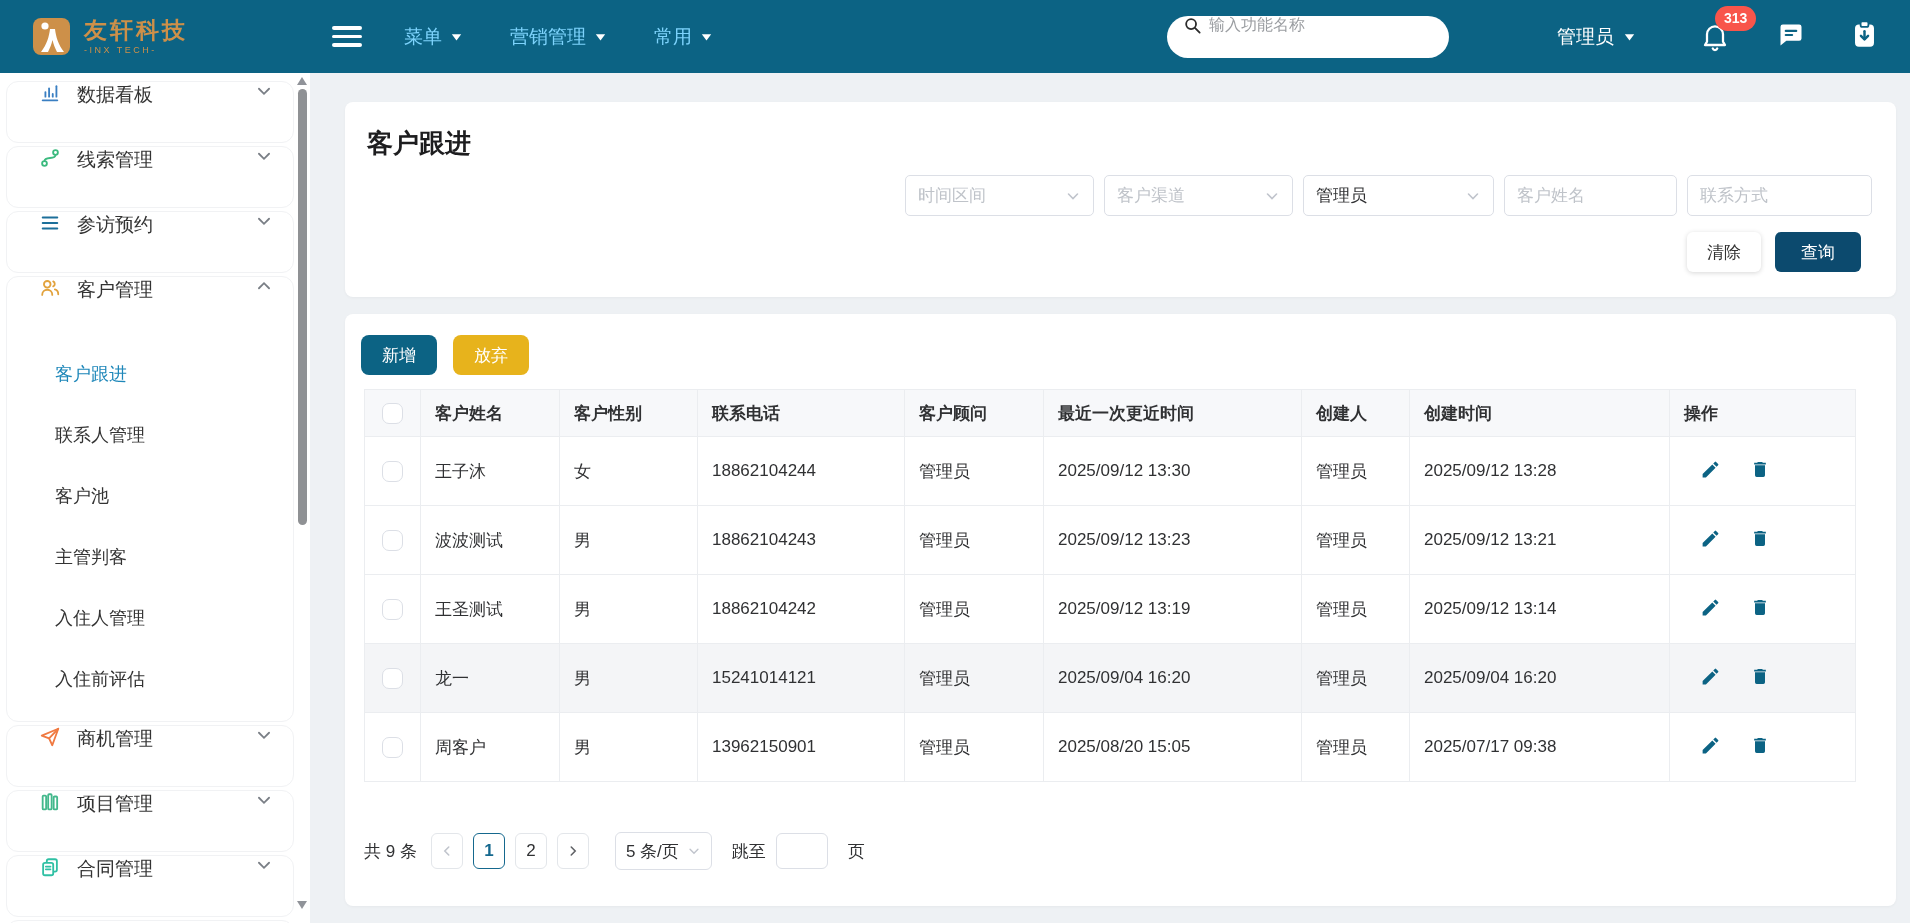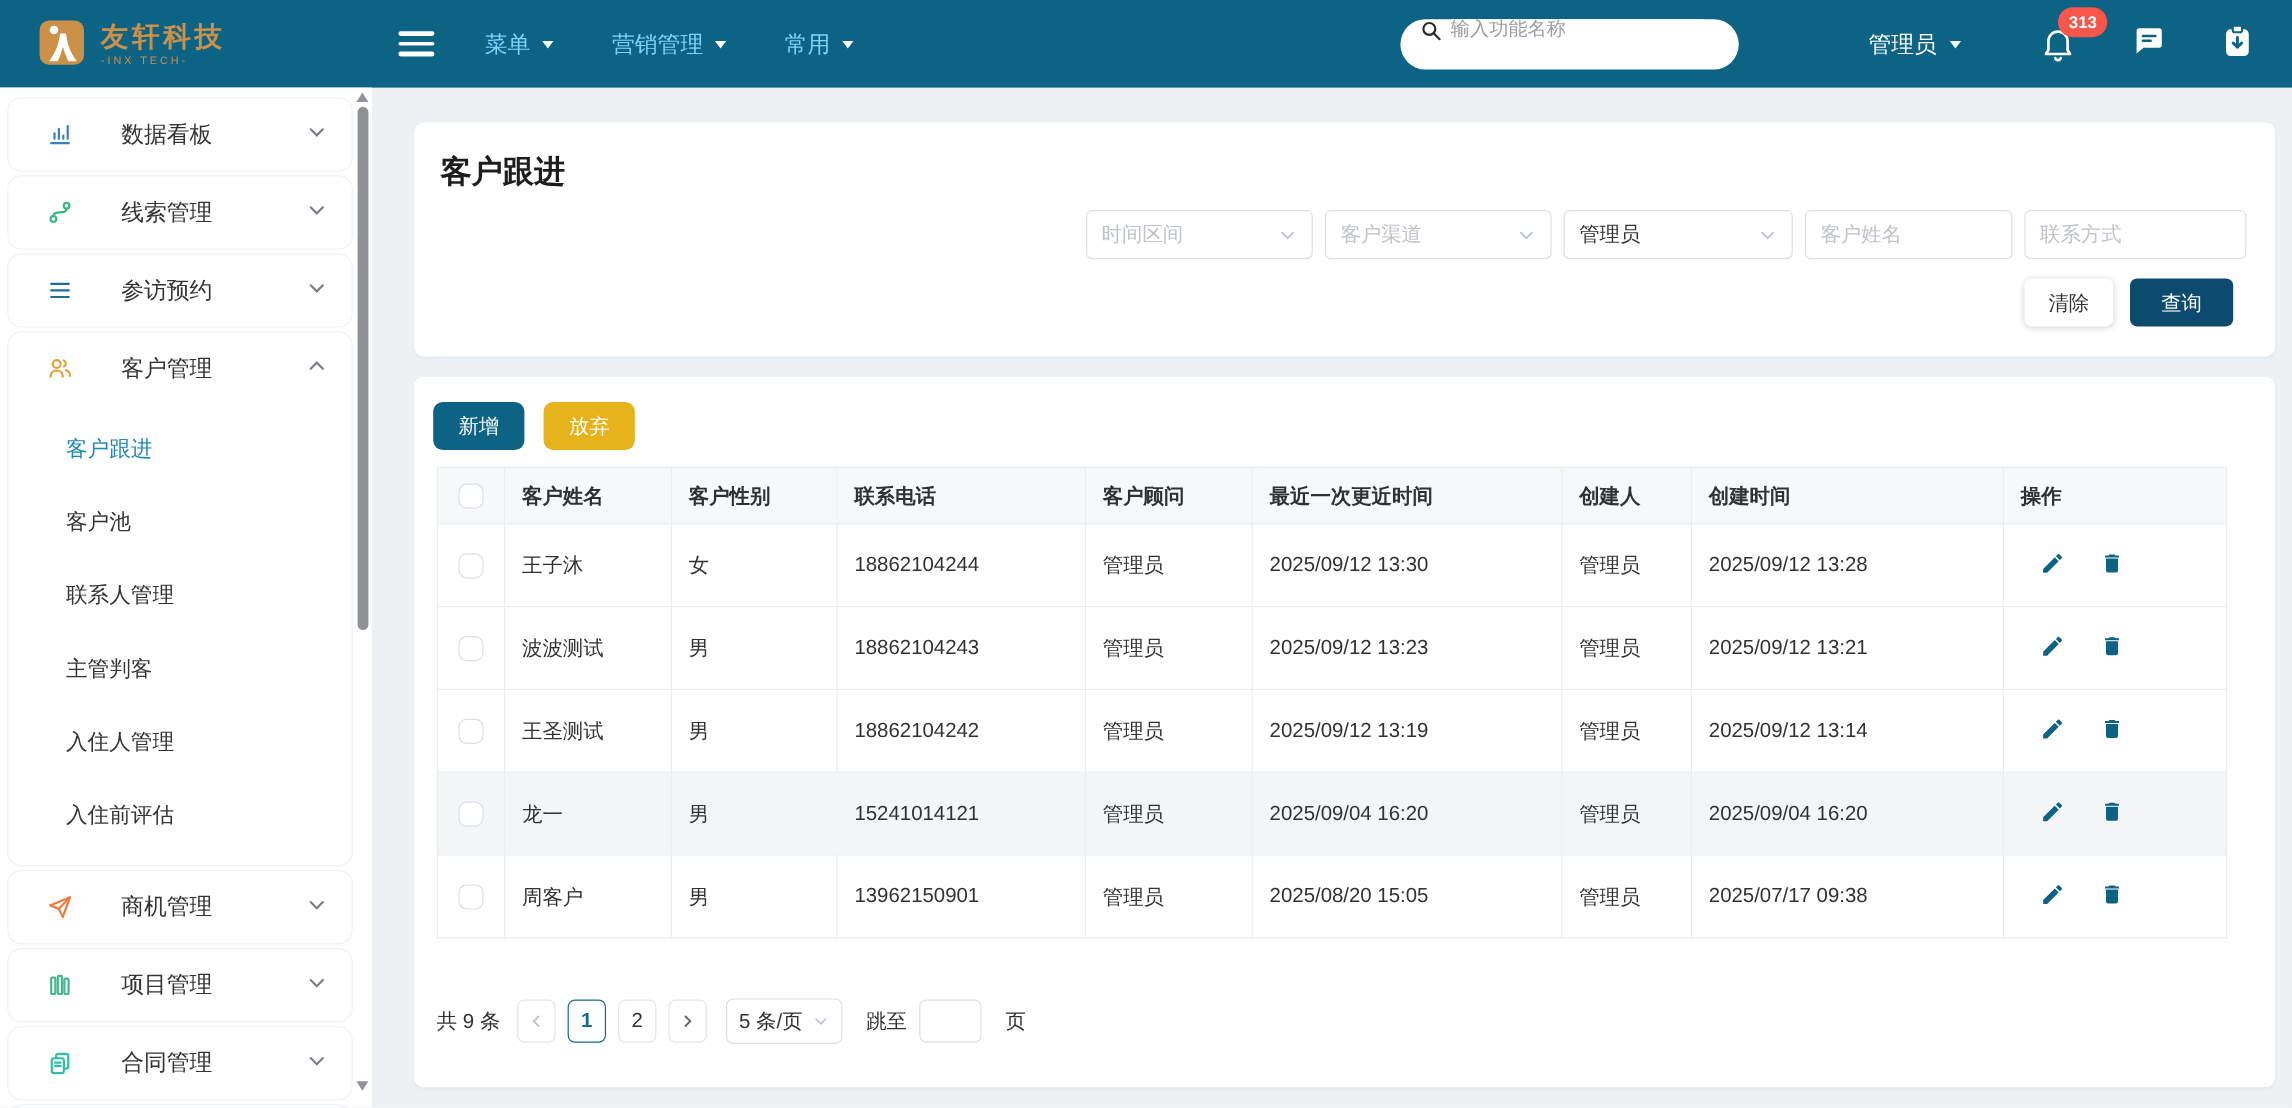--- a/index.html
+++ b/index.html
@@ -32,22 +32,22 @@
     border-radius:13px; }
   .hdr-icon { margin-left:46px; cursor:pointer; }
   .hdr-icon:last-child { margin-right:32px; }
 
   
   #sidebar { position:absolute; top:73px; left:0; width:310px; height:850px;
     background:#fff; }
   #sidebar-groups { padding:8px 16px 0 6px; }
   .side-group { border:1px solid #f1f2f4; border-radius:12px; margin-bottom:3px;
     background:#fff; overflow:hidden; }
-  .group-head { height:60px; display:flex; align-items:center; padding:0 20px 0 32px;
-    cursor:pointer;gap:24px; }
+  .group-head { height:60px; display:flex; align-items:flex-start; padding:0 20px 0 32px;
+    cursor:pointer; }
   .group-head .g-icon { width:22px; height:22px; margin-right:16px; flex:none; }
   .group-head .g-label { font-size:19px; color:#333; flex:1; }
   .group-children { padding:6px 0 12px; }
   .group-child { height:61px; display:flex; align-items:center; padding-left:48px;
     font-size:18px; color:#333; cursor:pointer; }
   .group-child.active { color:#1e87b9; }
   .side-partial { border:1px solid #f1f2f4; border-radius:12px 12px 0 0; height:17px;
     margin:0 16px 0 6px; position:relative; overflow:hidden; }
   .sb-track { position:absolute; right:3px; top:0; width:10px; height:850px; }
   .sb-thumb { position:absolute; right:3px; top:16px; width:9px; height:436px;
@@ -102,21 +102,21 @@
 
   .pagination { display:flex; align-items:center; gap:10px; margin:50px 0 0 19px; }
   .pg-total { font-size:17px; color:#303133; margin-right:4px; }
   .pg-btn { min-width:32px; height:36px; border:1px solid #e3e6ea; border-radius:6px;
     background:#fff; display:flex; align-items:center; justify-content:center;
     font-size:17px; color:#303133; cursor:pointer; padding:0 6px; }
   .pg-btn.active { border:1.5px solid #15688e; color:#15688e; font-weight:600; }
   .pg-btn.disabled { color:#c0c4cc; cursor:default; }
   .pg-size { height:38px; border:1px solid #dcdfe6; border-radius:6px; display:flex;
     align-items:center; gap:8px; padding:0 10px; font-size:17px; color:#303133;
-    cursor:pointer; margin-left:6px; }
+    cursor:pointer; margin-left:16px; }
   .pg-jump-label { font-size:17px; margin-left:10px; }
   .pg-input { width:52px; height:36px; border:1px solid #dcdfe6; border-radius:6px;
     outline:none; font-size:17px; text-align:center; font-family:inherit; }
 </style>
 </head>
 <body>
 
 <div id="app">
 
   <div id="header">
@@ -259,22 +259,22 @@
                 <path d="M15.5 4.8a3 3 0 0 1 0 5.4"></path>
                 <path d="M17.3 13.6c2.3.6 3.7 2.5 3.7 5.2"></path>
               </svg></span>
       <span class="g-label">客户管理</span>
       <span><svg width="18" height="18" viewBox="0 0 16 16" style="transform:rotate(180deg)">
                 <path d="M3.5 6l4.5 4.5L12.5 6" fill="none" stroke="#7a7f86" stroke-width="1.6" stroke-linecap="round"></path>
               </svg></span>
     </div>
           <div class="group-children">
             <div class="group-child active">客户跟进</div>
+            <div class="group-child">联系人管理</div>
             <div class="group-child">客户池</div>
-            <div class="group-child">联系人管理</div>
             <div class="group-child">主管判客</div>
             <div class="group-child">入住人管理</div>
             <div class="group-child">入住前评估</div>
           </div>
         </div>
         <div class="side-group">
           <div class="group-head">
       <span class="g-icon"><svg width="22" height="22" viewBox="0 0 24 24" fill="none" stroke="#f07a42" stroke-width="2" stroke-linecap="round" stroke-linejoin="round">
                 <path d="M3 10.5L21 3l-6.5 18-3.5-7.5z"></path>
                 <path d="M21 3L11 13.5"></path>

